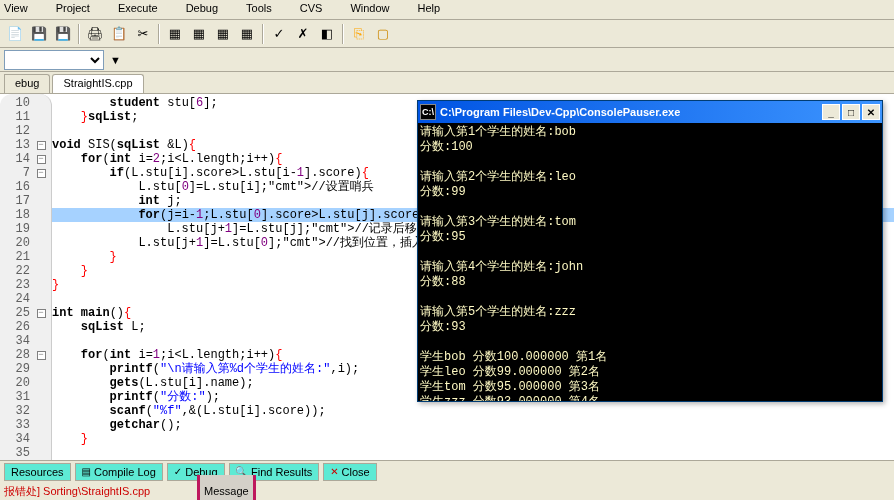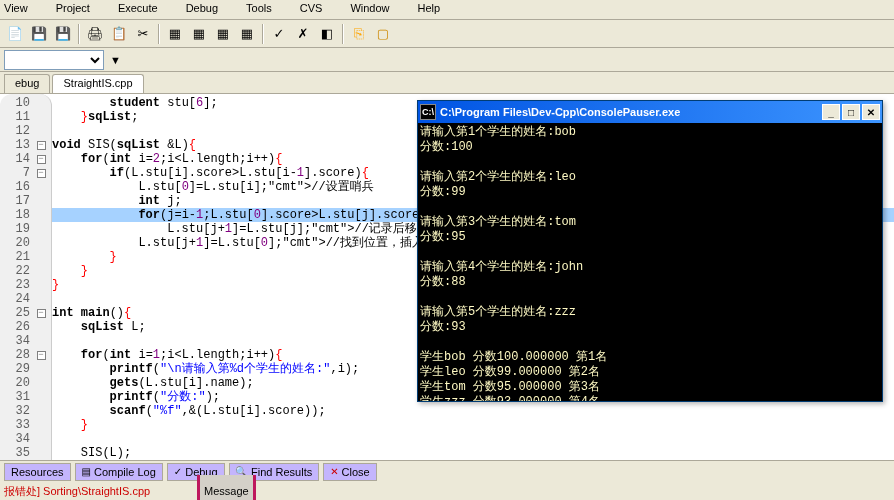--- a/index.html
+++ b/index.html
@@ -27,21 +27,21 @@
 .num { color: #800080; }
 .str { color: #0000ff; }
 .brace { color: #ff0000; }
 .console { position: absolute; left: 417px; top: 100px; width: 466px; height: 302px; border: 1px solid #003c74; background: #000; z-index: 100; box-shadow: 2px 2px 5px rgba(0,0,0,0.3); }
 .console-title { background: linear-gradient(to right, #0054e3, #3d95ff); height: 22px; display: flex; align-items: center; padding: 0 2px; color: #fff; font-weight: bold; font-size: 11px; }
 .console-title .icon { width: 16px; height: 16px; margin-right: 4px; display: inline-flex; align-items: center; justify-content: center; background: #000; font-size: 9px; border: 1px solid #888; }
 .console-title .spacer { flex: 1; }
 .console-title .wbtn { width: 18px; height: 16px; background: #ece9d8; border: 1px solid #fff; margin-left: 2px; display: inline-flex; align-items: center; justify-content: center; font-size: 10px; color: #000; cursor: default; font-family: Marlett, sans-serif; }
 .console-body { padding: 2px; font-family: "NSimSun", SimSun, "Courier New", monospace; font-size: 12px; color: #fef9c3; line-height: 15px; white-space: pre; height: 278px; overflow: hidden; }
 .bottombar { position: absolute; bottom: 18px; left: 0; right: 0; background: #ece9d8; border-top: 1px solid #aca899; height: 22px; display: flex; align-items: center; padding: 0 4px; gap: 4px; }
-.btab { padding: 2px 6px; border: 1px solid #aca899; background: #c4b5fd; display: inline-flex; align-items: center; gap: 3px; font-size: 11px; justify-content: center; }
+.btab { padding: 2px 6px; border: 1px solid #aca899; background: #5eead4; display: inline-flex; align-items: center; gap: 3px; font-size: 11px; justify-content: center; }
 .btab .ic { font-size: 10px; }
 .msgbar { position: absolute; bottom: 0; left: 0; right: 0; background: #ece9d8; height: 18px; display: flex; align-items: center; font-size: 11px; }
 .msgbar .cell { border-right: 3px solid #be185d; padding: 16px 4px; height: 100%; display: flex; align-items: center; }
 .msgbar .cell.first { width: 200px; color: #c00; }
 .msgbar .cell.head { background: #d4d0c8; }
 </style>
 </head>
 <body>
 
 <div class="menubar">
@@ -223,20 +223,21 @@
       <div class="cline"><span class="brace">}</span></div>
       <div class="cline"></div>
       <div class="cline"><span class="kw">int</span> <span class="kw">main</span>()<span class="brace">{</span></div>
       <div class="cline">    <span class="kw">sqList</span> L;</div>
       <div class="cline"></div>
       <div class="cline">    <span class="kw">for</span>(<span class="kw">int</span> i=<span class="num">1</span>;i&lt;L.length;i++)<span class="brace">{</span></div>
       <div class="cline">        <span class="kw">printf</span>(<span class="str">"\n请输入第%d个学生的姓名:"</span>,i);</div>
       <div class="cline">        <span class="kw">gets</span>(L.stu[i].name);</div>
       <div class="cline">        <span class="kw">printf</span>(<span class="str">"分数:"</span>);</div>
       <div class="cline">        <span class="kw">scanf</span>(<span class="str">"%f"</span>,&amp;(L.stu[i].score));</div>
+      <div class="cline">        <span class="kw">getchar</span>();</div>
       <div class="cline">    <span class="brace">}</span></div>
       <div class="cline"></div>
       <div class="cline">    SIS(L);</div>
       <div class="cline">    <span class="kw">for</span>(<span class="kw">int</span> i=<span class="num">1</span>;i&lt;L.length;i++)<span class="brace">{</span></div>
       <div class="cline">        <span class="kw">printf</span>(<span class="str">"\n学生%s 分数%f 第%d名"</span>,L.stu[i].name,L.stu[i].score,i);</div>
     </div>
 </div>
 
 <div class="console">
   <div class="console-title">

